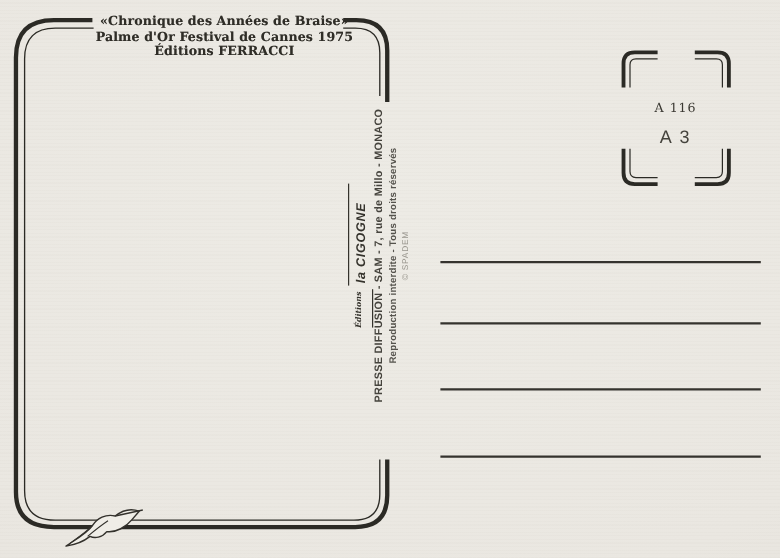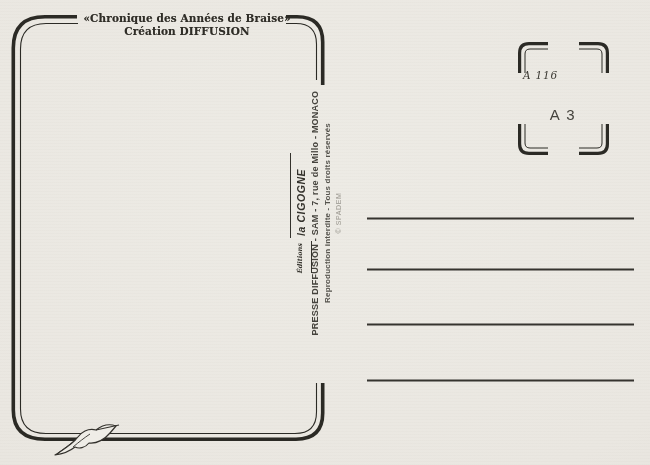--- a/index.html
+++ b/index.html
@@ -51,23 +51,24 @@
     letter-spacing:0.6px;
     border-top:1.3px solid #34322c;
     padding:1px 16px 0 2px;
   }
   .pub-line1{font-size:9px;line-height:13px;font-weight:bold;letter-spacing:0.25px;color:#45433d;white-space:nowrap;}
   .pub-line2{font-size:8px;line-height:11px;font-weight:bold;letter-spacing:0.2px;color:#55534d;white-space:nowrap;}
   .pub-line3{font-size:7px;line-height:11px;letter-spacing:0.6px;color:#98958d;white-space:nowrap;}
 
   
   .stamp-code-top{
-    position:absolute;left:523px;top:69px;width:80px;
+    position:absolute;left:523px;top:84px;width:80px;
+    text-align:center;
     font-family:"DejaVu Serif", serif;font-size:10.5px;
-    letter-spacing:0.8px;color:#3a3832;font-style:italic;
+    letter-spacing:0.8px;color:#3a3832;
   }
   .stamp-code-bottom{
     position:absolute;left:523px;top:106px;width:80px;
     text-align:center;
     font-family:"Liberation Sans", sans-serif;font-size:15px;
     letter-spacing:1.6px;color:#45433d;
   }
 </style>
 </head>
 <body>
@@ -106,21 +107,22 @@
     <g stroke="#35332e" stroke-width="1.8">
       <line x1="367" y1="218.5" x2="634" y2="218.5"></line>
       <line x1="367" y1="269.5" x2="634" y2="269.5"></line>
       <line x1="367" y1="324.5" x2="634" y2="324.5"></line>
       <line x1="367" y1="380.5" x2="634" y2="380.5"></line>
     </g>
   </svg>
 
   <div class="title-block">
     <div>«Chronique des Années de Braise»</div>
-    <div>Création DIFFUSION</div>
+    <div>Palme d'Or Festival de Cannes 1975</div>
+    <div>Éditions FERRACCI</div>
   </div>
 
   <div class="publisher-block">
     <div class="logo-line">
       <span class="logo-ed">Éditions</span><span class="logo-cig">la CIGOGNE</span>
     </div>
     <div class="pub-line1">PRESSE DIFFUSION - SAM - 7, rue de Millo - MONACO</div>
     <div class="pub-line2">Reproduction interdite - Tous droits réservés</div>
     <div class="pub-line3">© SPADEM</div>
   </div>

